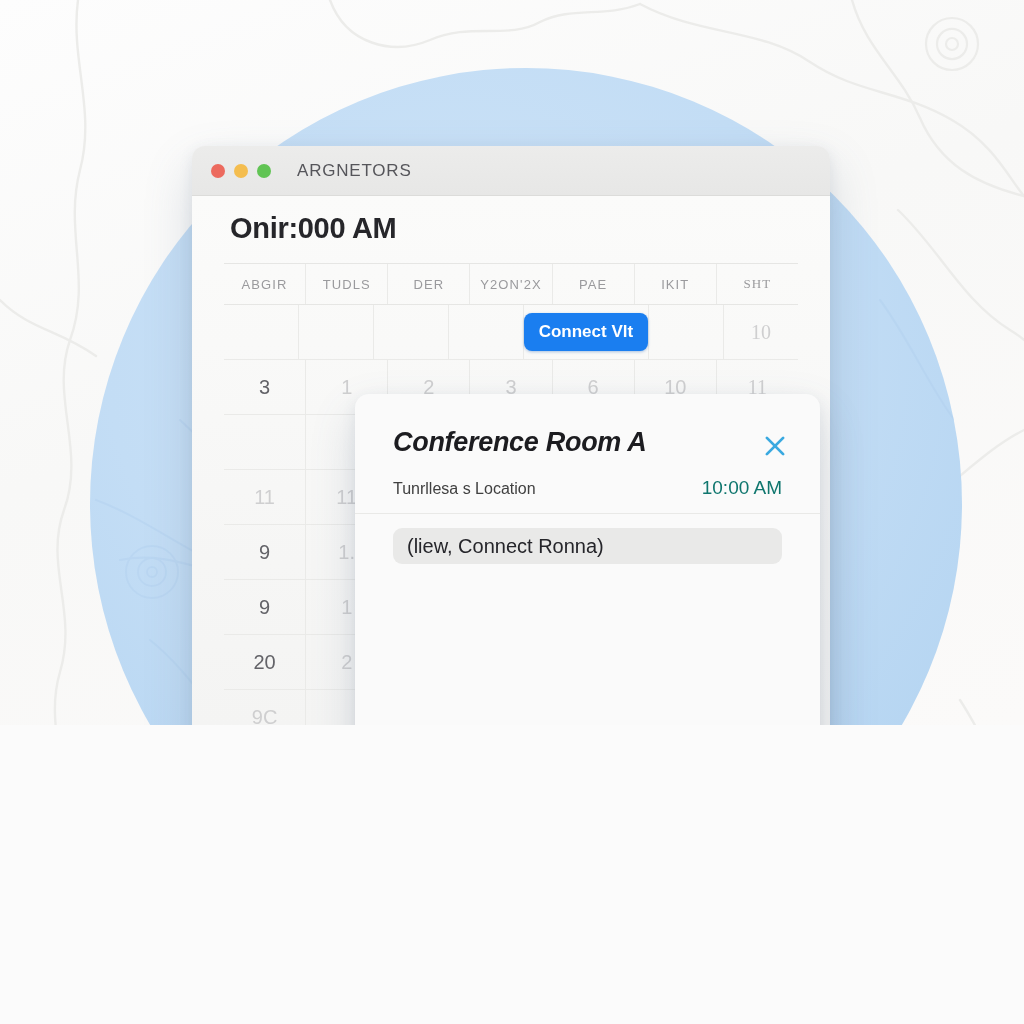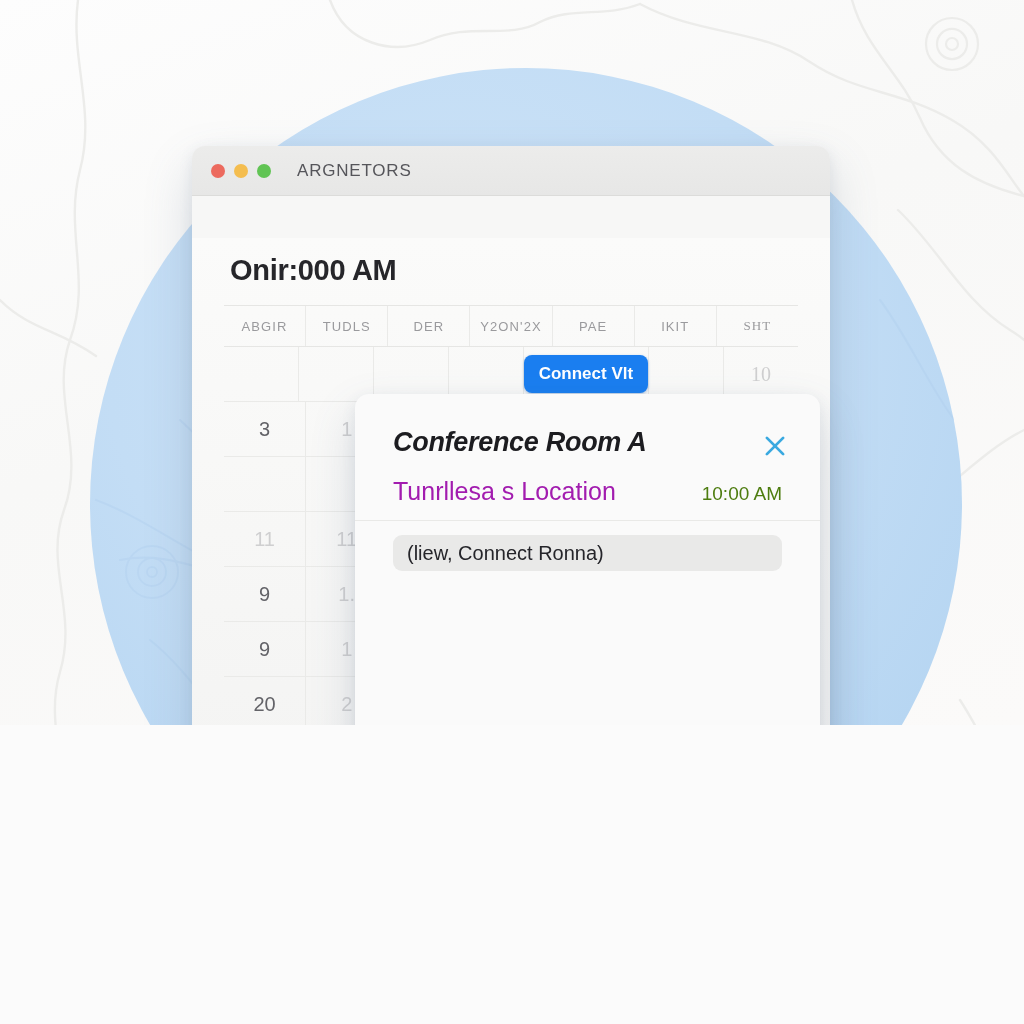--- a/index.html
+++ b/index.html
@@ -90,21 +90,20 @@
     height: 612px;
     background: linear-gradient(180deg, #fbfbfa 0%, #f6f6f5 60%, #f3f3f2 100%);
   }
 
   
   .cal-header {
     display: flex;
     align-items: center;
     justify-content: space-between;
     padding: 16px 36px 10px 38px;
-    margin-top: 42px;
   }
   .cal-time {
     font-size: 29px;
     font-weight: 700;
     color: #26262a;
     letter-spacing: -.3px;
   }
   .select-box {
     width: 222px;
     height: 40px;
@@ -222,22 +221,22 @@
     line-height: 0;
   }
   .modal-sub {
     display: flex;
     align-items: baseline;
     justify-content: space-between;
     padding: 16px 38px 14px 38px;
     border-bottom: 1px solid #e9e9e7;
     margin: 0 0 0 0;
   }
-  .sub-left  { font-size: 25px; color: #a21caf; }
-  .sub-right { font-size: 19px; color: #4d7c0f; }
+  .sub-left  { font-size: 16px; color: #404040; }
+  .sub-right { font-size: 19px; color: #0f766e; }
   .modal-field {
     margin: 14px 38px 0 38px;
     background: #e9e9e8;
     border-radius: 9px;
     height: 36px;
     display: flex;
     align-items: center;
     padding: 0 14px;
     box-sizing: border-box;
     font-size: 20px;

